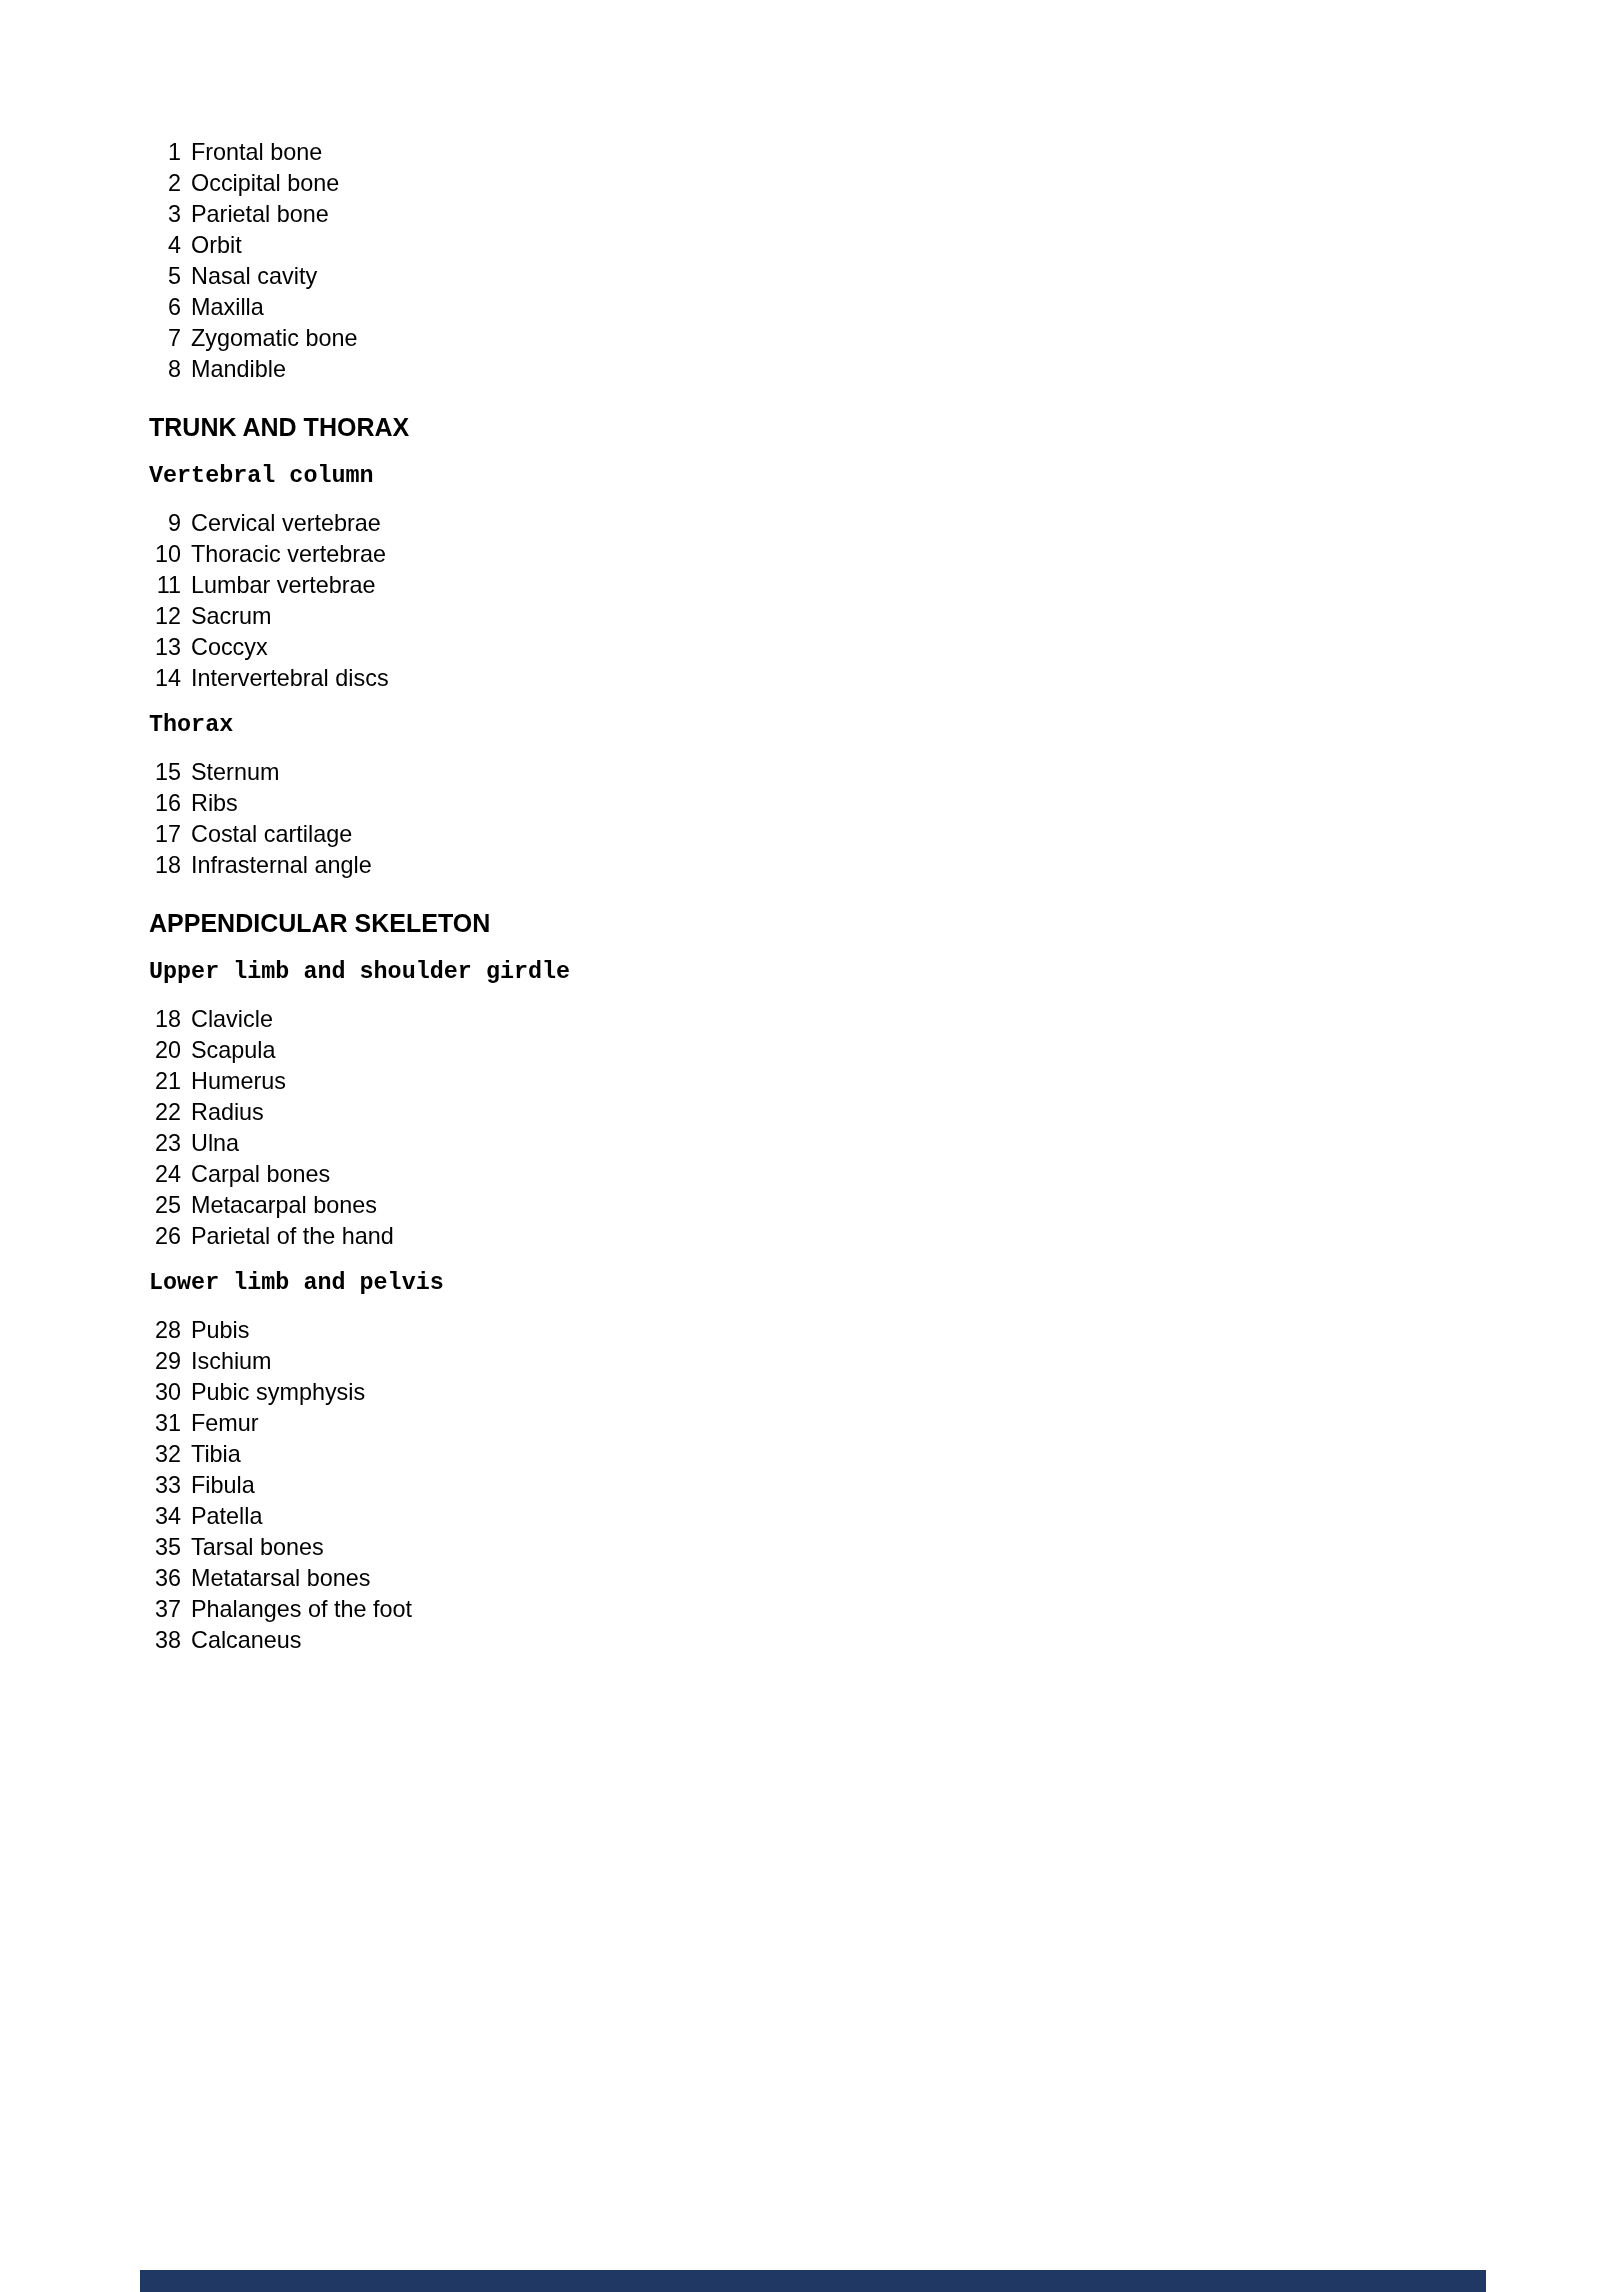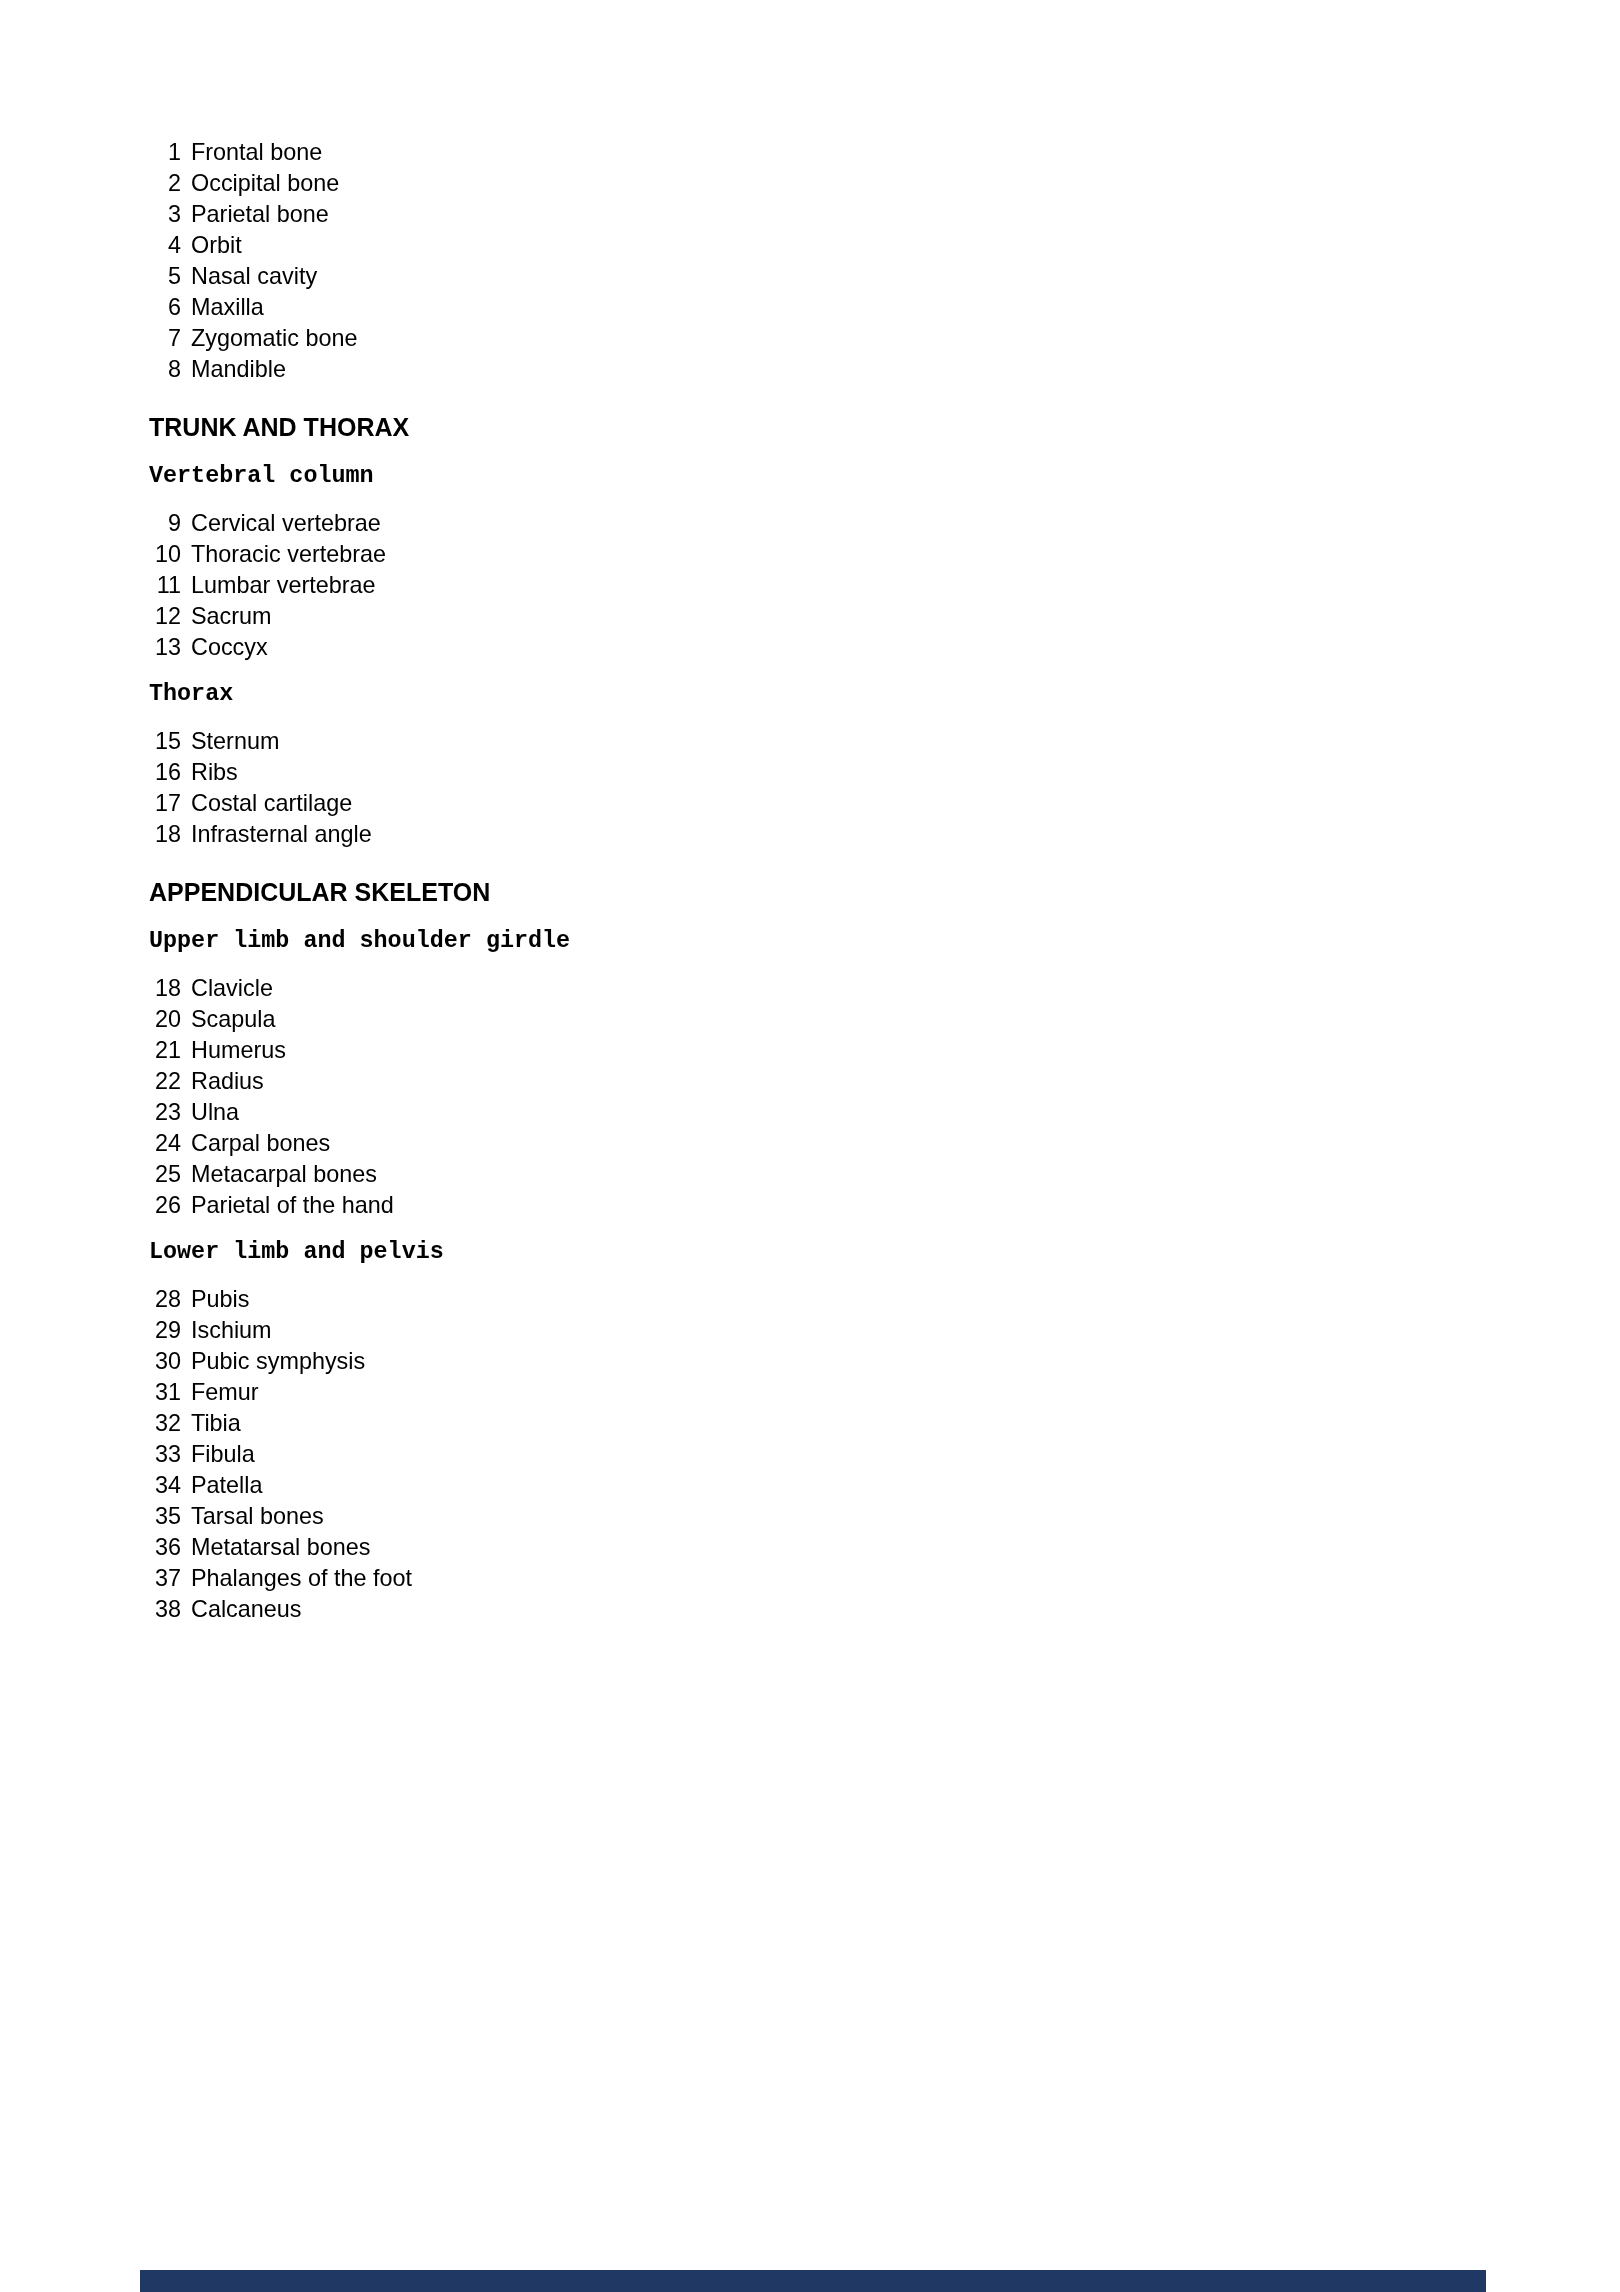--- a/index.html
+++ b/index.html
@@ -105,20 +105,24 @@
     <span class="label">Lumbar vertebrae</span>
   </div>
         <div class="row">
     <span class="num">12</span>
     <span class="label">Sacrum</span>
   </div>
         <div class="row">
     <span class="num">13</span>
     <span class="label">Coccyx</span>
   </div>
+        <div class="row">
+    <span class="num">14</span>
+    <span class="label">Intervertebral discs</span>
+  </div>
       </div>
       <div class="h2">Thorax</div>
       <div class="list">
         <div class="row">
     <span class="num">15</span>
     <span class="label">Sternum</span>
   </div>
         <div class="row">
     <span class="num">16</span>
     <span class="label">Ribs</span>

